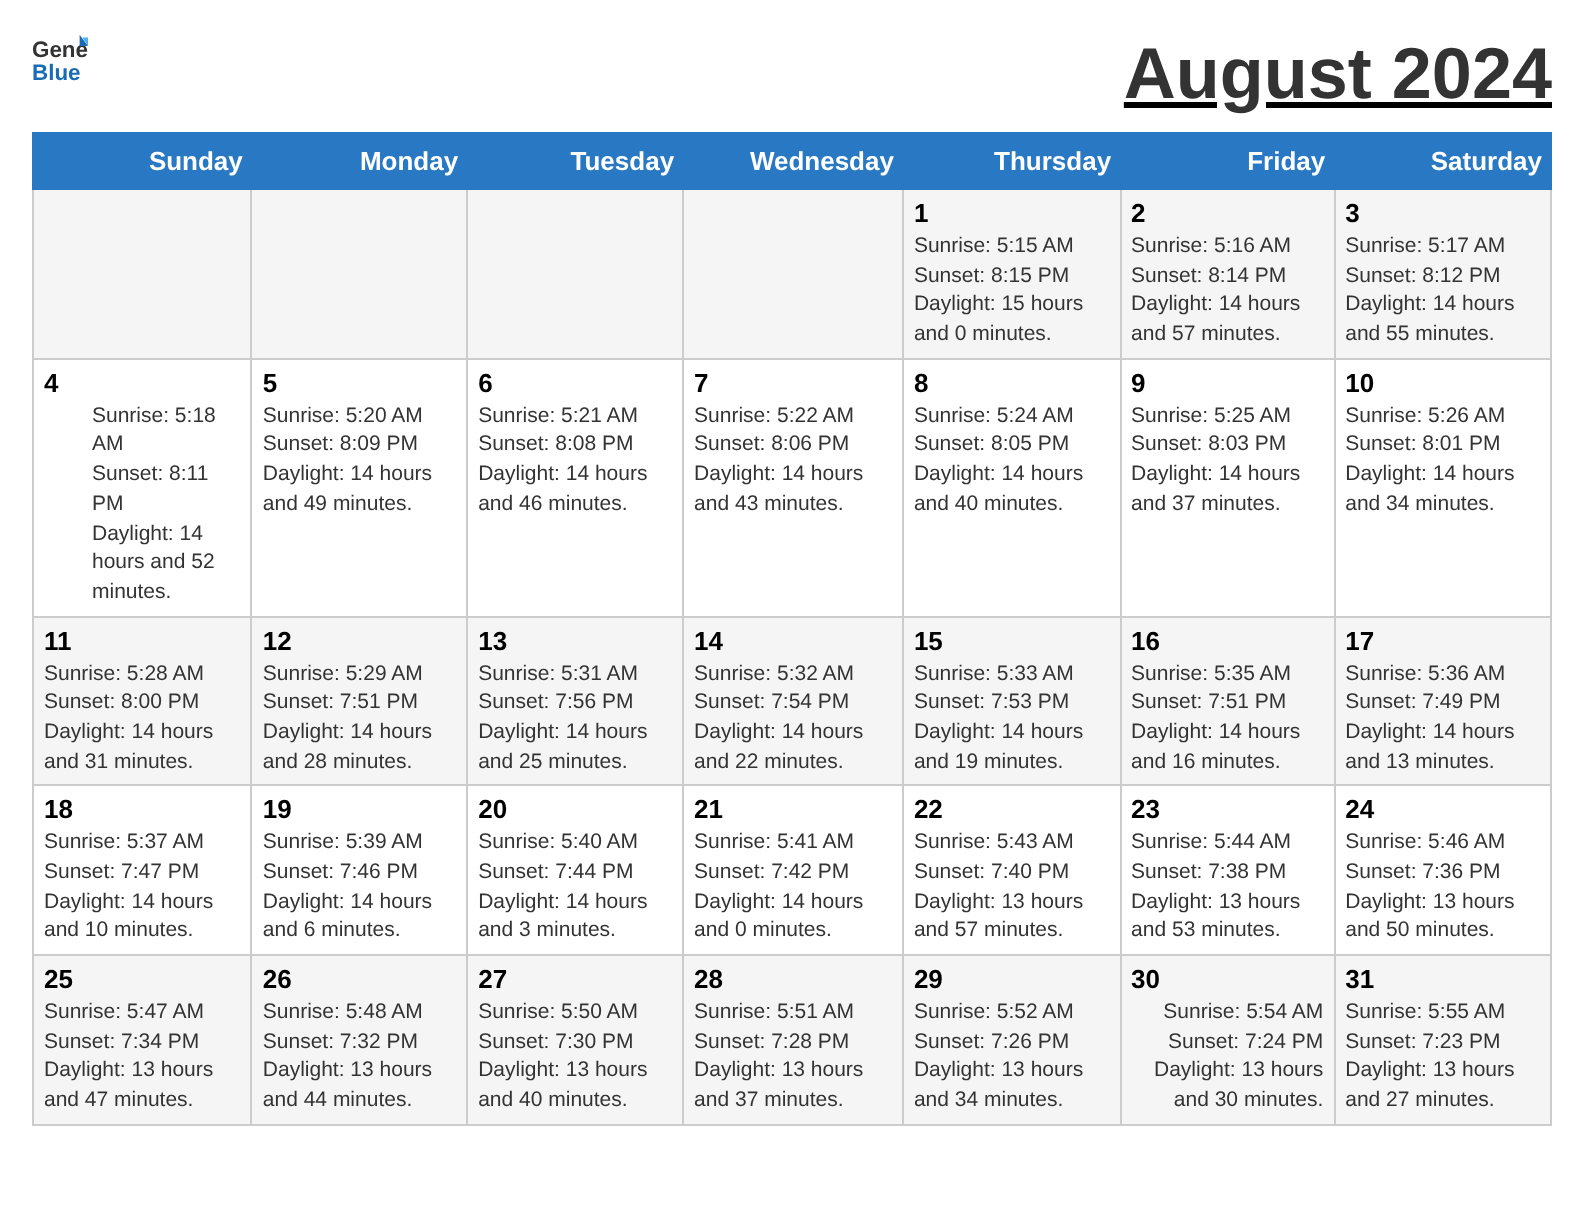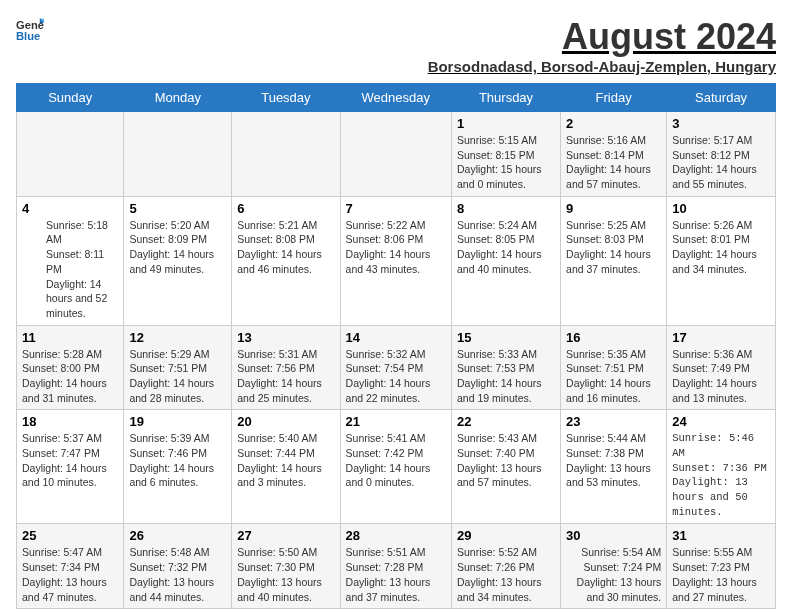--- a/index.html
+++ b/index.html
@@ -40,24 +40,24 @@
       color: #333;
     }
     table {
       width: 100%;
       border-collapse: collapse;
       font-size: 11px;
     }
     thead tr th {
       background-color: #2878c3;
       color: #fff;
-      padding: 6px 17px;
-      text-align: center;
+      padding: 6px 4px;
+      text-align: right;
       font-size: 13px;
-      font-weight: normal;
+      font-weight: bold;
       border: 1px solid #2878c3;
     }
     tbody tr td {
       border: 1px solid #ccc;
       padding: 4px 5px;
       vertical-align: top;
       width: 113px;
       min-height: 70px;
     }
     tbody tr:nth-child(odd) td {
@@ -88,21 +88,20 @@
   <div class="logo">
     <svg class="logo-icon" viewBox="0 0 40 40">
       <text x="0" y="18" font-size="16" font-weight="bold" fill="#333" font-family="Arial">General</text>
       <text x="0" y="34" font-size="16" font-weight="bold" fill="#1a6bb5" font-family="Arial">Blue</text>
       <polygon points="34,2 40,10 34,10" fill="#1a6bb5"></polygon>
       <polygon points="36,4 40,4 40,10" fill="#4ab0f0"></polygon>
     </svg>
   </div>
   <div class="title-section">
     <div class="main-title">August 2024</div>
-    <div class="subtitle">Borsodnadasd, Borsod-Abauj-Zemplen, Hungary</div>
   </div>
 </div>
 
 <table>
   <thead>
     <tr>
     <th>Sunday</th>
         <th>Monday</th>
         <th>Tuesday</th>
         <th>Wednesday</th>
@@ -256,21 +255,21 @@
 Daylight: 13 hours and 57 minutes.</div>
         </td>
         <td>
           <span class="day-num">23</span>
           <div class="day-info" style="white-space: pre-line;">Sunrise: 5:44 AM
 Sunset: 7:38 PM
 Daylight: 13 hours and 53 minutes.</div>
         </td>
         <td>
           <span class="day-num">24</span>
-          <div class="day-info" style="white-space: pre-line; font-family: Liberation Mono, monospace;">Sunrise: 5:46 AM
+          <div class="day-info" style="white-space: pre-line;">Sunrise: 5:46 AM
 Sunset: 7:36 PM
 Daylight: 13 hours and 50 minutes.</div>
         </td>
       </tr>
       <tr>
         <td>
           <span class="day-num">25</span>
           <div class="day-info" style="white-space: pre-line;">Sunrise: 5:47 AM
 Sunset: 7:34 PM
 Daylight: 13 hours and 47 minutes.</div>

